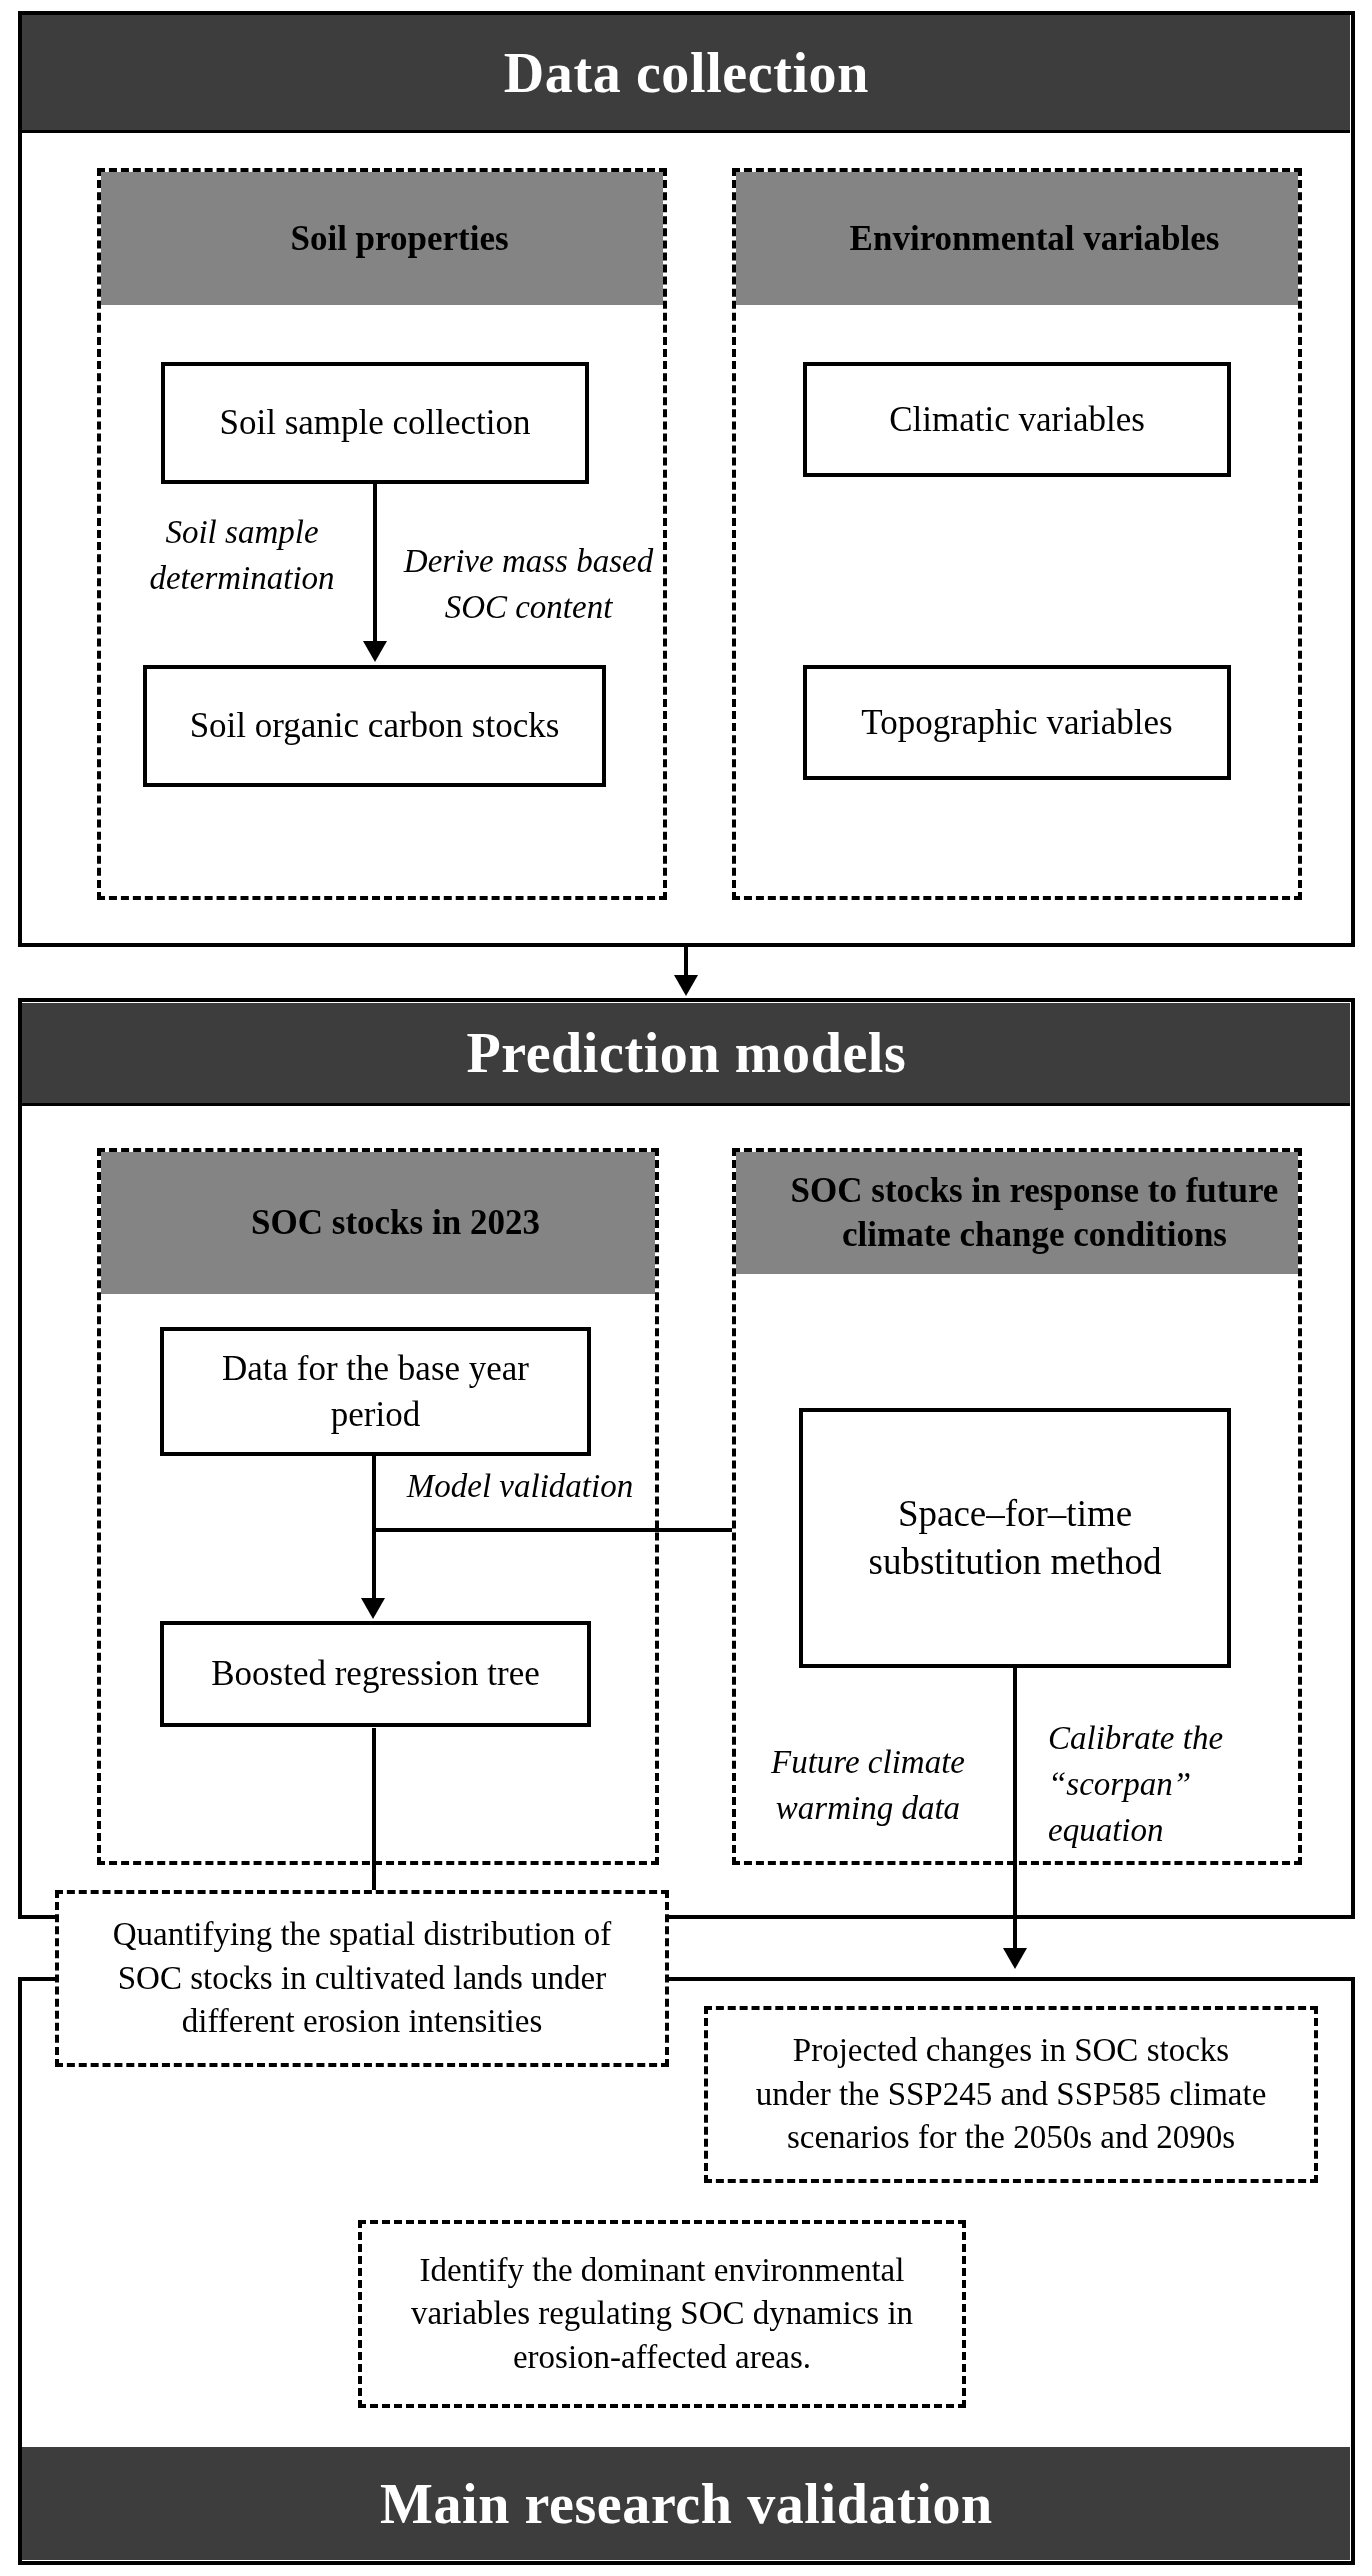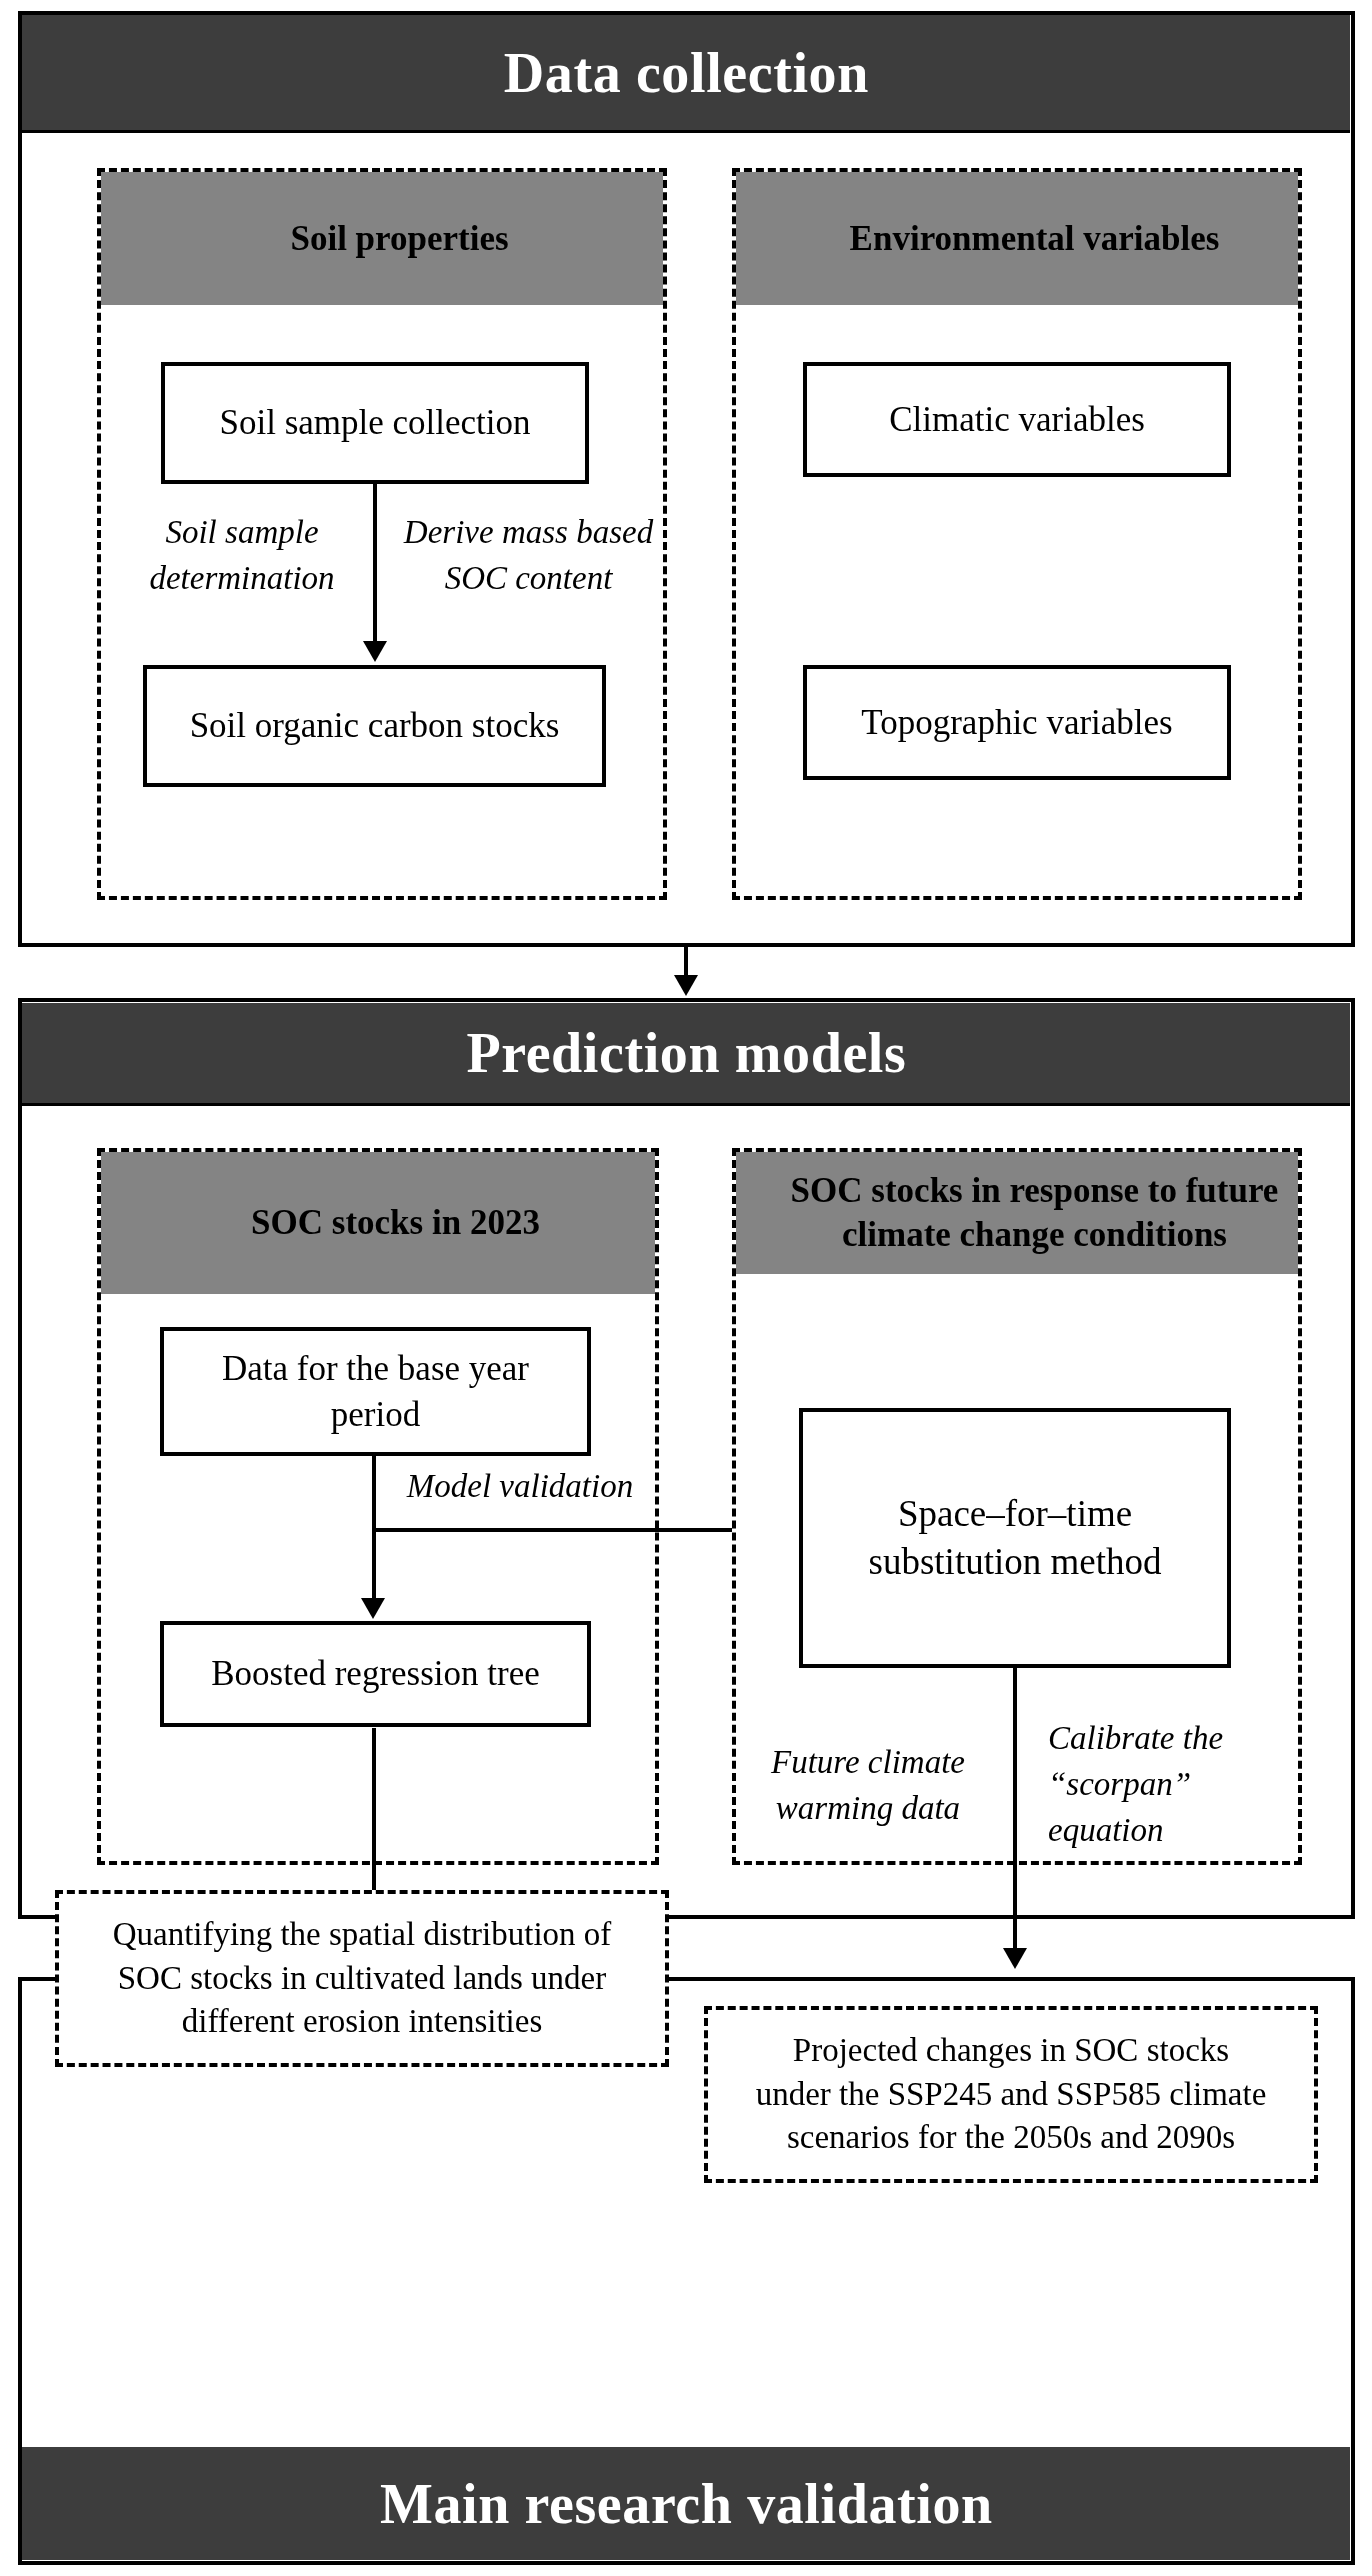--- a/index.html
+++ b/index.html
@@ -102,21 +102,21 @@
   </div>
 
   <div class="dashedPanel" style="left:97px;top:168px;width:570px;height:732px;">
     <div class="grayHead" style="height:133px;">Soil properties</div>
   </div>
   <div class="nodeBox" style="left:161px;top:362px;width:428px;height:122px;">Soil sample collection</div>
   <div class="line" style="left:373px;top:484px;width:3.5px;height:161px;"></div>
   <div class="arrowhead-down" style="left:363px;top:641px;"></div>
   <div class="ital" style="left:115px;top:509px;width:254px;height:106px;">Soil sample
 determination</div>
-  <div class="ital" style="left:384px;top:509px;width:289px;height:106px;">Derive mass based
+  <div class="ital" style="left:384px;top:538px;width:289px;height:106px;">Derive mass based
 SOC content</div>
   <div class="nodeBox" style="left:143px;top:665px;width:463px;height:122px;">Soil organic carbon stocks</div>
 
   <div class="dashedPanel" style="left:732px;top:168px;width:570px;height:732px;">
     <div class="grayHead" style="height:133px;">Environmental variables</div>
   </div>
   <div class="nodeBox" style="left:803px;top:362px;width:428px;height:115px;">Climatic variables</div>
   <div class="nodeBox" style="left:803px;top:665px;width:428px;height:115px;">Topographic variables</div>
 
   <div class="line" style="left:684px;top:946px;width:3.5px;height:32px;"></div>
@@ -156,18 +156,21 @@
   <div class="line" style="left:372px;top:1728px;width:3.5px;height:224px;"></div>
   <div class="arrowhead-down" style="left:361px;top:1948px;"></div>
 
   <div class="container" style="left:17.7px;top:1977px;width:1337px;height:588px;"></div>
   <div class="dashedBox" style="left:55px;top:1890px;width:614px;height:177px;">Quantifying the spatial distribution of
 SOC stocks in cultivated lands under
 different erosion intensities</div>
   <div class="dashedBox" style="left:704px;top:2006px;width:614px;height:177px;">Projected changes in SOC stocks
 under the SSP245 and SSP585 climate
 scenarios for the 2050s and 2090s</div>
+  <div class="dashedBox" style="left:358px;top:2220px;width:608px;height:188px;">Identify the dominant environmental
+variables regulating SOC dynamics in
+erosion-affected areas.</div>
   <div class="band" style="left:22.4px;top:2447px;width:1328px;height:113px;">
     <span>Main research validation</span>
   </div>
 
 </div>
 
 
 </body></html>

